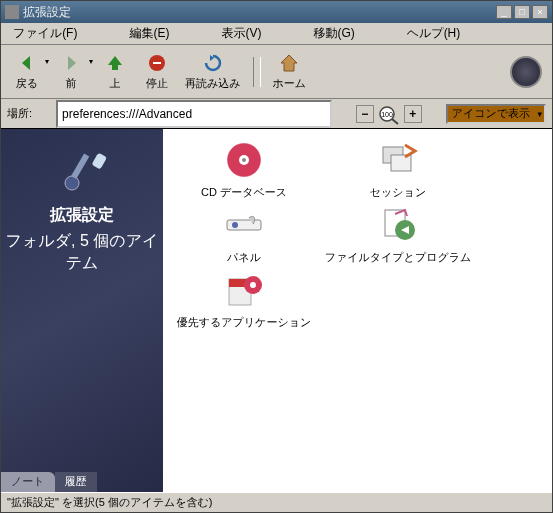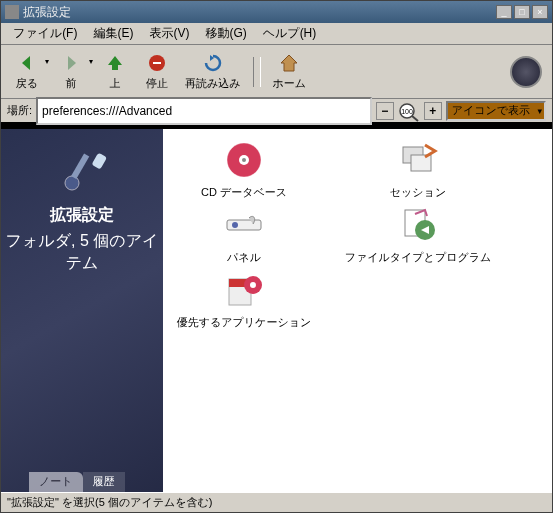--- a/index.html
+++ b/index.html
@@ -2,47 +2,47 @@
 <html><head>
 <meta charset="utf-8">
 <style>
 * { box-sizing: border-box; margin: 0; padding: 0; }
 body { font-family: sans-serif; font-size: 12px; background: #808080; width: 553px; height: 513px; overflow: hidden; }
 .window { width: 553px; height: 513px; background: #d4d0c8; border: 1px solid #404040; display: flex; flex-direction: column; }
 .titlebar { height: 22px; background: linear-gradient(#5a7a9a, #3a5a7a); display: flex; align-items: center; padding: 0 4px; color: #fff; }
 .titlebar .icon { width: 14px; height: 14px; background: #888; margin-right: 4px; }
 .titlebar .title { flex: 1; font-size: 12px; color: #eee; }
 .titlebar .wbtn { width: 16px; height: 14px; background: #c0c0c0; border: 1px solid #666; margin-left: 2px; display: flex; align-items: center; justify-content: center; font-size: 9px; cursor: pointer; }
-.menubar { height: 22px; display: flex; align-items: center; padding: 0 4px; border-bottom: 1px solid #808080; }
+.menubar { height: 22px; display: flex; align-items: center; padding: 0 4px; border-bottom: 1px solid #808080; gap: 36px; }
 .menubar .menu { padding: 2px 8px; cursor: pointer; }
 .toolbar { height: 54px; border-bottom: 1px solid #808080; display: flex; align-items: center; padding: 2px 6px; gap: 2px; }
 .tbtn { display: flex; flex-direction: column; align-items: center; gap: 2px; padding: 2px 6px; cursor: pointer; min-width: 40px; }
 .tbtn .ico { width: 22px; height: 22px; display: flex; align-items: center; justify-content: center; }
 .tbtn .lbl { font-size: 11px; }
 .tsep { width: 8px; height: 30px; border-left: 1px solid #808080; border-right: 1px solid #fff; margin: 0 4px; }
 .dropdown-arrow { font-size: 8px; margin-left: -4px; align-self: flex-start; margin-top: 10px; cursor: pointer; }
 .throbber { margin-left: auto; width: 32px; height: 32px; border-radius: 50%; background: radial-gradient(#556, #223); border: 2px solid #888; margin-right: 4px; }
-.locbar { height: 30px; border-bottom: 7px solid #000000; display: flex; align-items: center; padding: 2px 6px; gap: 4px; }
+.locbar { height: 30px; border-bottom: 1px solid #000000; display: flex; align-items: center; padding: 2px 6px; gap: 24px; }
 .locbar .lbl { font-size: 11px; }
 .locbar input { flex: 1; height: 20px; border: 2px inset #ccc; padding: 12px 4px; font-size: 12px; background: #fff; }
 .zoom { display: flex; align-items: center; gap: 0; }
 .zoom .zbtn { width: 18px; height: 18px; border: 1px solid #888; background: #d4d0c8; display: flex; align-items: center; justify-content: center; cursor: pointer; font-size: 12px; font-weight: bold; }
 .zoom .zval { width: 30px; height: 22px; display: flex; align-items: center; justify-content: center; }
 .viewsel { height: 20px; border: 2px inset #ccc; padding: 0 14px 0 4px; font-size: 11px; background: #a16207; position: relative; display: flex; align-items: center; cursor: pointer; }
 .viewsel::after { content: "▾"; position: absolute; right: 2px; font-size: 9px; }
 .body { flex: 1; display: flex; overflow: hidden; }
 .sidebar { width: 162px; background: linear-gradient(150deg, #2a3150 0%, #3a4060 50%, #252a45 100%); color: #fff; position: relative; display: flex; flex-direction: column; }
 .sidebar .sdimg { margin: 10px auto 6px; width: 60px; height: 60px; display: flex; align-items: center; justify-content: center; }
 .sidebar .stitle { text-align: center; font-size: 16px; font-weight: bold; margin-bottom: 4px; }
 .sidebar .smeta { text-align: center; font-size: 16px; line-height: 1.4; padding: 0 4px; }
-.tabs { margin-top: auto; display: flex; height: 20px; padding-left: 28px; }
+.tabs { margin-top: auto; display: flex; height: 20px; }
 .tabs .tab { padding: 2px 10px; font-size: 11px; cursor: pointer; }
 .tabs .tab.inactive { background: rgba(200,200,210,0.7); color: #223; border-top-right-radius: 6px; }
 .tabs .tab.active { background: rgba(255,255,255,0.15); color: #fff; }
-.content { flex: 1; background: #fff; padding: 10px 6px; overflow: auto; display: flex; flex-wrap: wrap; align-content: flex-start; gap: 4px 24px; }
+.content { flex: 1; background: #fff; padding: 10px 6px; overflow: auto; display: flex; flex-wrap: wrap; align-content: flex-start; gap: 4px 4px; }
 .item { width: 150px; display: flex; flex-direction: column; align-items: center; text-align: center; gap: 4px; cursor: pointer; }
 .item .iicon { width: 42px; height: 42px; display: flex; align-items: center; justify-content: center; }
 .item .ilbl { font-size: 11px; }
 .status { height: 20px; border-top: 1px solid #fff; padding: 2px 6px; font-size: 11px; display: flex; align-items: center; }
 svg { display: block; }
 </style>
 </head>
 <body>
 
 <div class="window">

